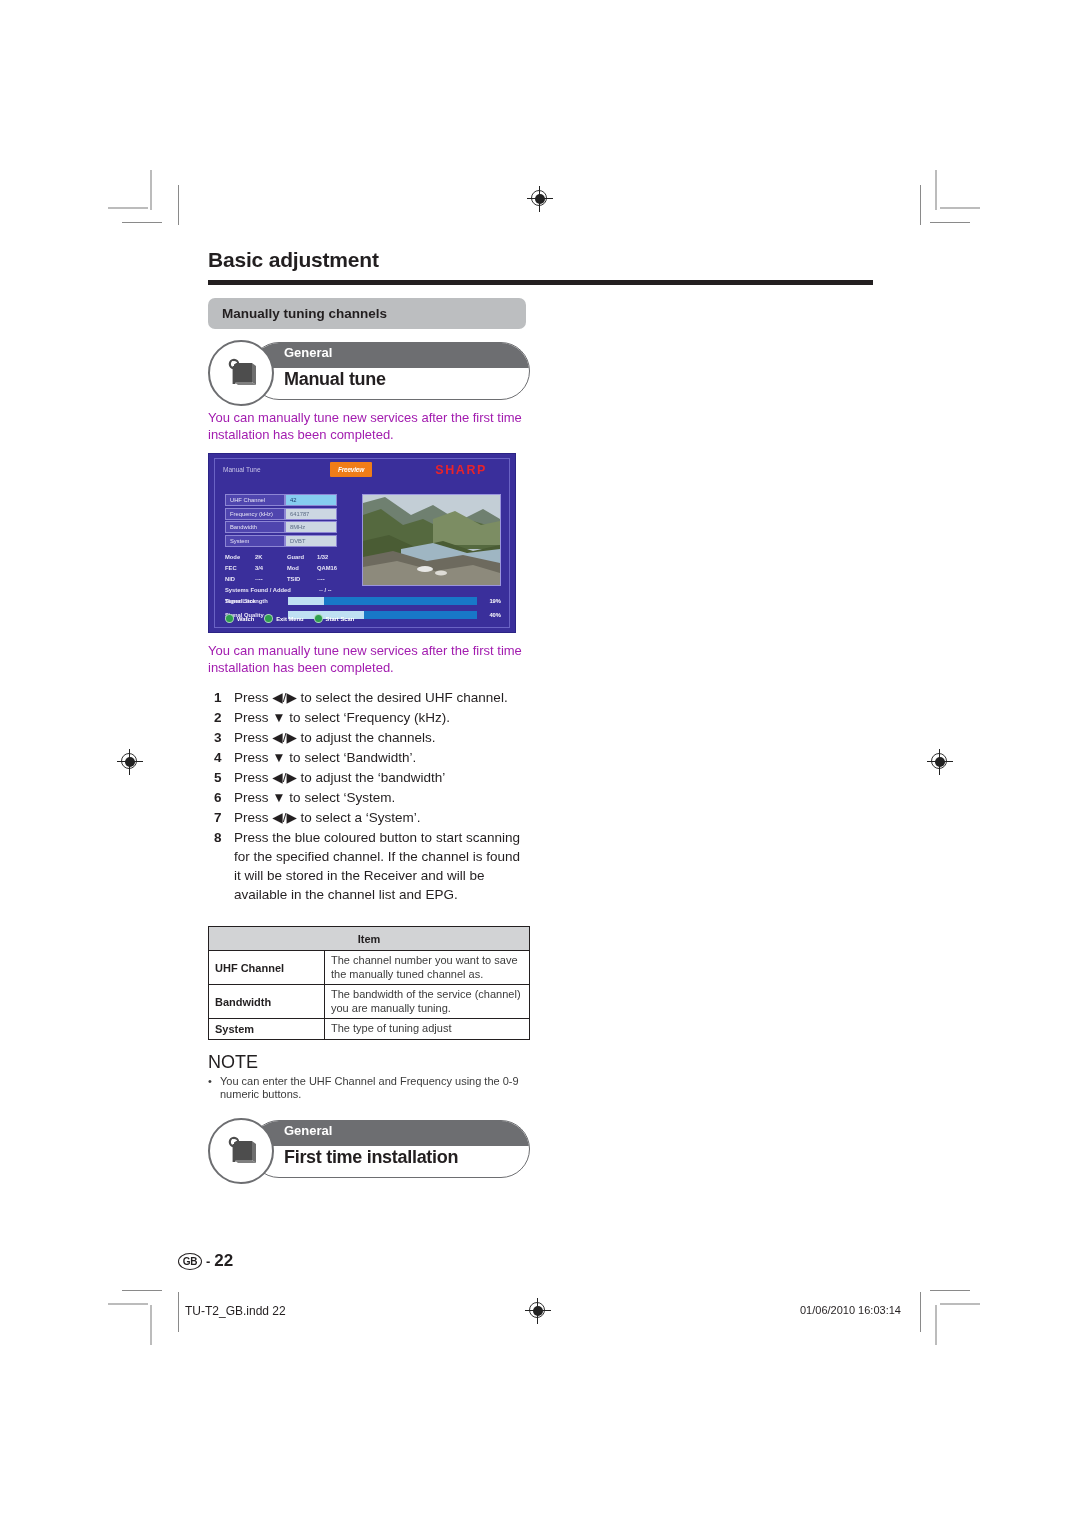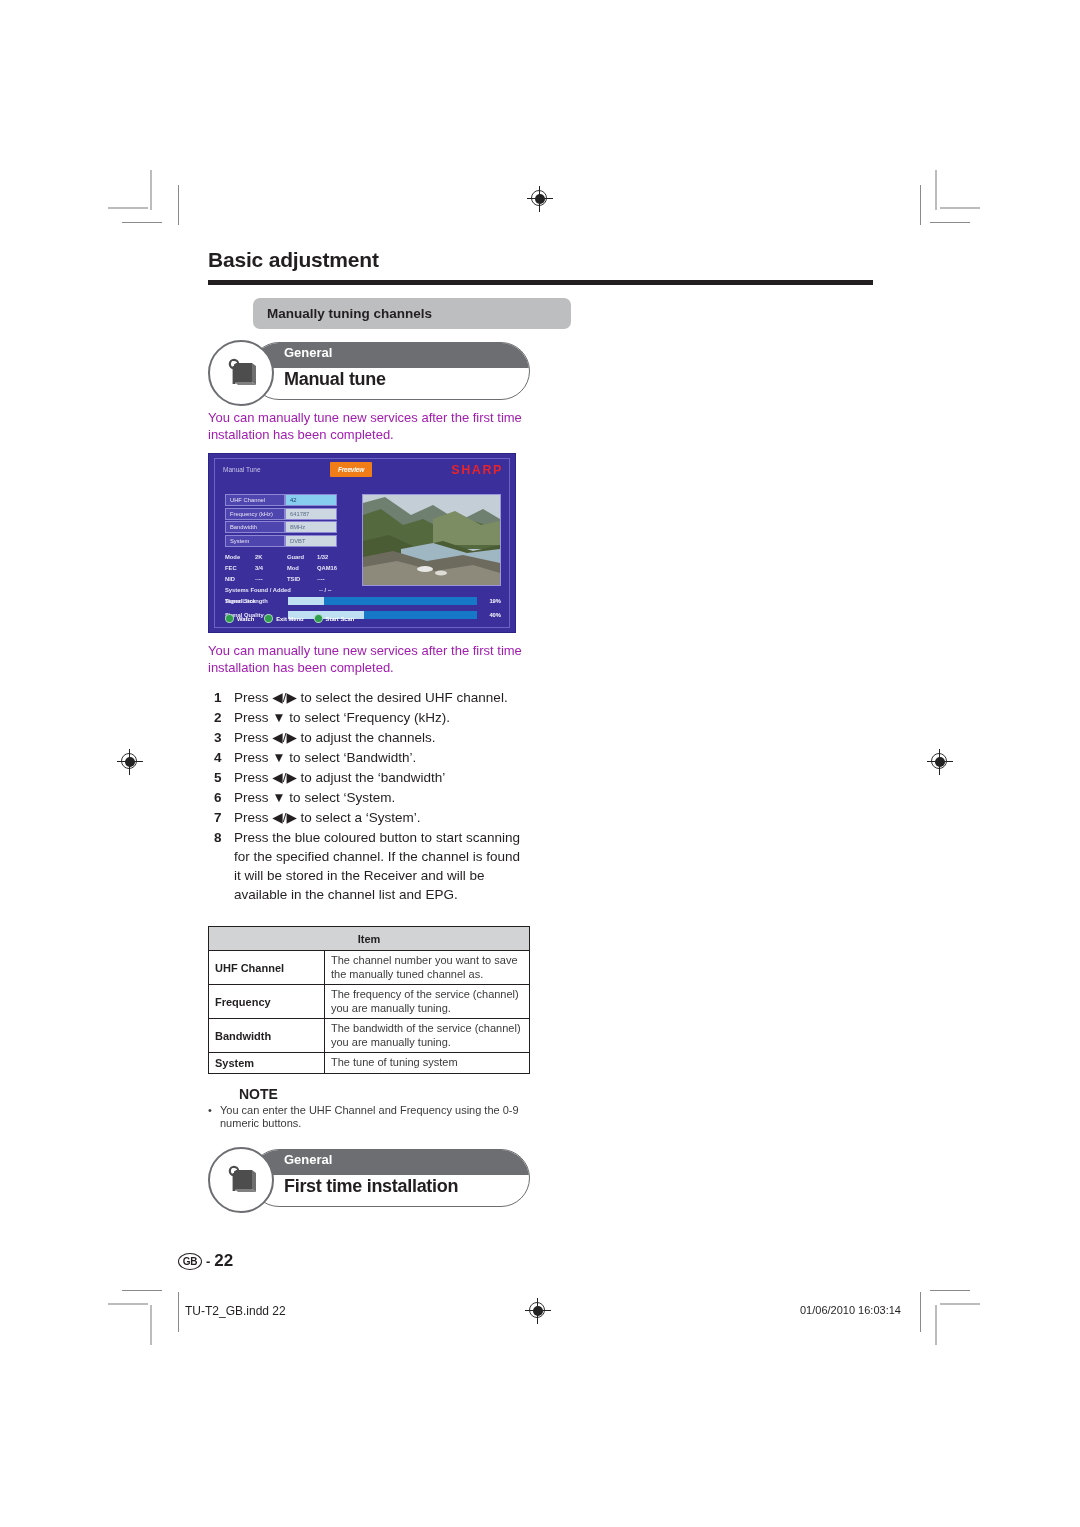--- a/index.html
+++ b/index.html
@@ -13,21 +13,21 @@
   
   .page{position:absolute;left:0;top:0;width:1080px;height:1527px;}
 
   .col{position:absolute;left:208px;top:248px;width:322px;}
 
   .chapter-title{font-size:21px;font-weight:bold;letter-spacing:-.2px;margin:0 0 8px 0;}
   .chapter-rule{height:5px;background:#231f20;width:665px;margin-bottom:13px;}
 
   .section-band{background:#bcbec0;border-radius:7px;height:31px;width:318px;
                 display:flex;align-items:center;padding-left:14px;box-sizing:border-box;
-                font-size:13.5px;font-weight:bold;color:#231f20;margin-left:45px;}
+                font-size:13.5px;font-weight:bold;color:#231f20;}
 
   
   .feature{position:relative;height:58px;margin-top:13px;width:322px;}
   .feature .pill{position:absolute;left:42px;top:0;width:280px;height:58px;
                  border-radius:29px;background:#fff;border:1.6px solid #6d6e71;
                  box-sizing:border-box;overflow:hidden;}
   .feature .pill .grey{height:25px;background:#6d6e71;}
   .feature .cat{position:absolute;left:76px;top:3px;color:#fff;font-size:13px;font-weight:bold;}
   .feature .name{position:absolute;left:76px;top:27px;color:#231f20;font-size:18px;font-weight:bold;letter-spacing:-.3px;}
   .feature .badge{position:absolute;left:0;top:-2px;width:62px;height:62px;border-radius:50%;
@@ -37,21 +37,21 @@
 
   
   .osd{position:relative;width:308px;height:180px;background:#3a2f9b;margin-top:10px;
        border:1px solid #2b2485;box-sizing:border-box;}
   .osd-inner{position:absolute;left:5px;top:4px;right:5px;bottom:4px;
              border:1px solid #6a63c4;box-sizing:border-box;}
   .osd-title{position:absolute;left:14px;top:12px;font-size:6.5px;color:#c8c4e8;}
   .fv{position:absolute;left:121px;top:8px;width:42px;height:15px;background:#f07d18;
       display:flex;align-items:center;justify-content:center;border-radius:1px;}
   .fv span{font-size:6.5px;font-weight:bold;color:#fff;font-style:italic;letter-spacing:-.2px;}
-  .sharp{position:absolute;right:12px;top:9px;font-size:12.5px;font-weight:bold;color:#e8232a;
+  .sharp{position:absolute;right:28px;top:9px;font-size:12.5px;font-weight:bold;color:#e8232a;
          letter-spacing:1.6px;font-family:"Liberation Sans",sans-serif;}
 
   .osd-fields{position:absolute;left:16px;top:40px;width:112px;}
   .fld{display:flex;height:12px;margin-bottom:1.5px;}
   .fld .k{width:60px;background:#4f45ae;color:#e6e4f5;font-size:5.8px;
           display:flex;align-items:center;padding-left:4px;box-sizing:border-box;
           border:.5px solid #8d86d4;}
   .fld .v{flex:1;background:#ccd7e2;color:#5b6b85;font-size:5.8px;
           display:flex;align-items:center;padding-left:4px;box-sizing:border-box;
           border:.5px solid #8d86d4;}
@@ -85,21 +85,21 @@
   .step .tx{flex:1;}
 
   
   .tbl{margin-top:22px;width:322px;border:1.4px solid #231f20;border-collapse:collapse;}
   .tbl td,.tbl th{border:1px solid #231f20;padding:3px 6px;vertical-align:middle;}
   .tbl th{background:#d2d3d5;font-size:11px;font-weight:bold;text-align:center;height:17px;}
   .tbl td.k{width:103px;font-size:11px;font-weight:bold;}
   .tbl td.d{font-size:11px;line-height:13.5px;color:#3b3b3b;}
 
   
-  .note-h{font-size:14px;font-weight:bold;margin-top:12px;margin-left:31px;}
+  .note-h{font-size:18px;font-weight:normal;margin-top:12px;}
   .note-b{display:flex;font-size:11px;line-height:13.5px;color:#3b3b3b;margin-top:2px;}
   .note-b .bullet{width:12px;flex:none;}
 
   
   .pagenum{position:absolute;left:178px;top:1251px;display:flex;align-items:center;}
   .gb{display:inline-flex;align-items:center;justify-content:center;
       width:22px;height:15px;border:1.4px solid #231f20;border-radius:50%;
       font-size:10px;font-weight:bold;letter-spacing:-.3px;}
   .pagenum .dash{margin:0 4px;font-size:13px;font-weight:bold;}
   .pagenum .num{font-size:17px;font-weight:bold;}
@@ -343,30 +343,26 @@
         <tr>
           <th colspan="2">Item</th>
         </tr>
       </thead>
       <tbody>
           <tr>
             <td class="k">UHF Channel</td>
             <td class="d">The channel number you want to save the manually tuned channel as.</td>
           </tr>
           <tr>
-            <td class="k">Frequency</td>
-            <td class="d">The frequency of the service (channel) you are manually tuning.</td>
-          </tr>
-          <tr>
             <td class="k">Bandwidth</td>
             <td class="d">The bandwidth of the service (channel) you are manually tuning.</td>
           </tr>
           <tr>
             <td class="k">System</td>
-            <td class="d">The tune of tuning system</td>
+            <td class="d">The type of tuning adjust</td>
           </tr>
         </tbody>
     </table>
 
     <div class="note-h">NOTE</div>
     <div class="note-b">
       <span class="bullet">•</span>
       <span>You can enter the UHF Channel and Frequency using the 0-9 numeric buttons.</span>
     </div>
 

